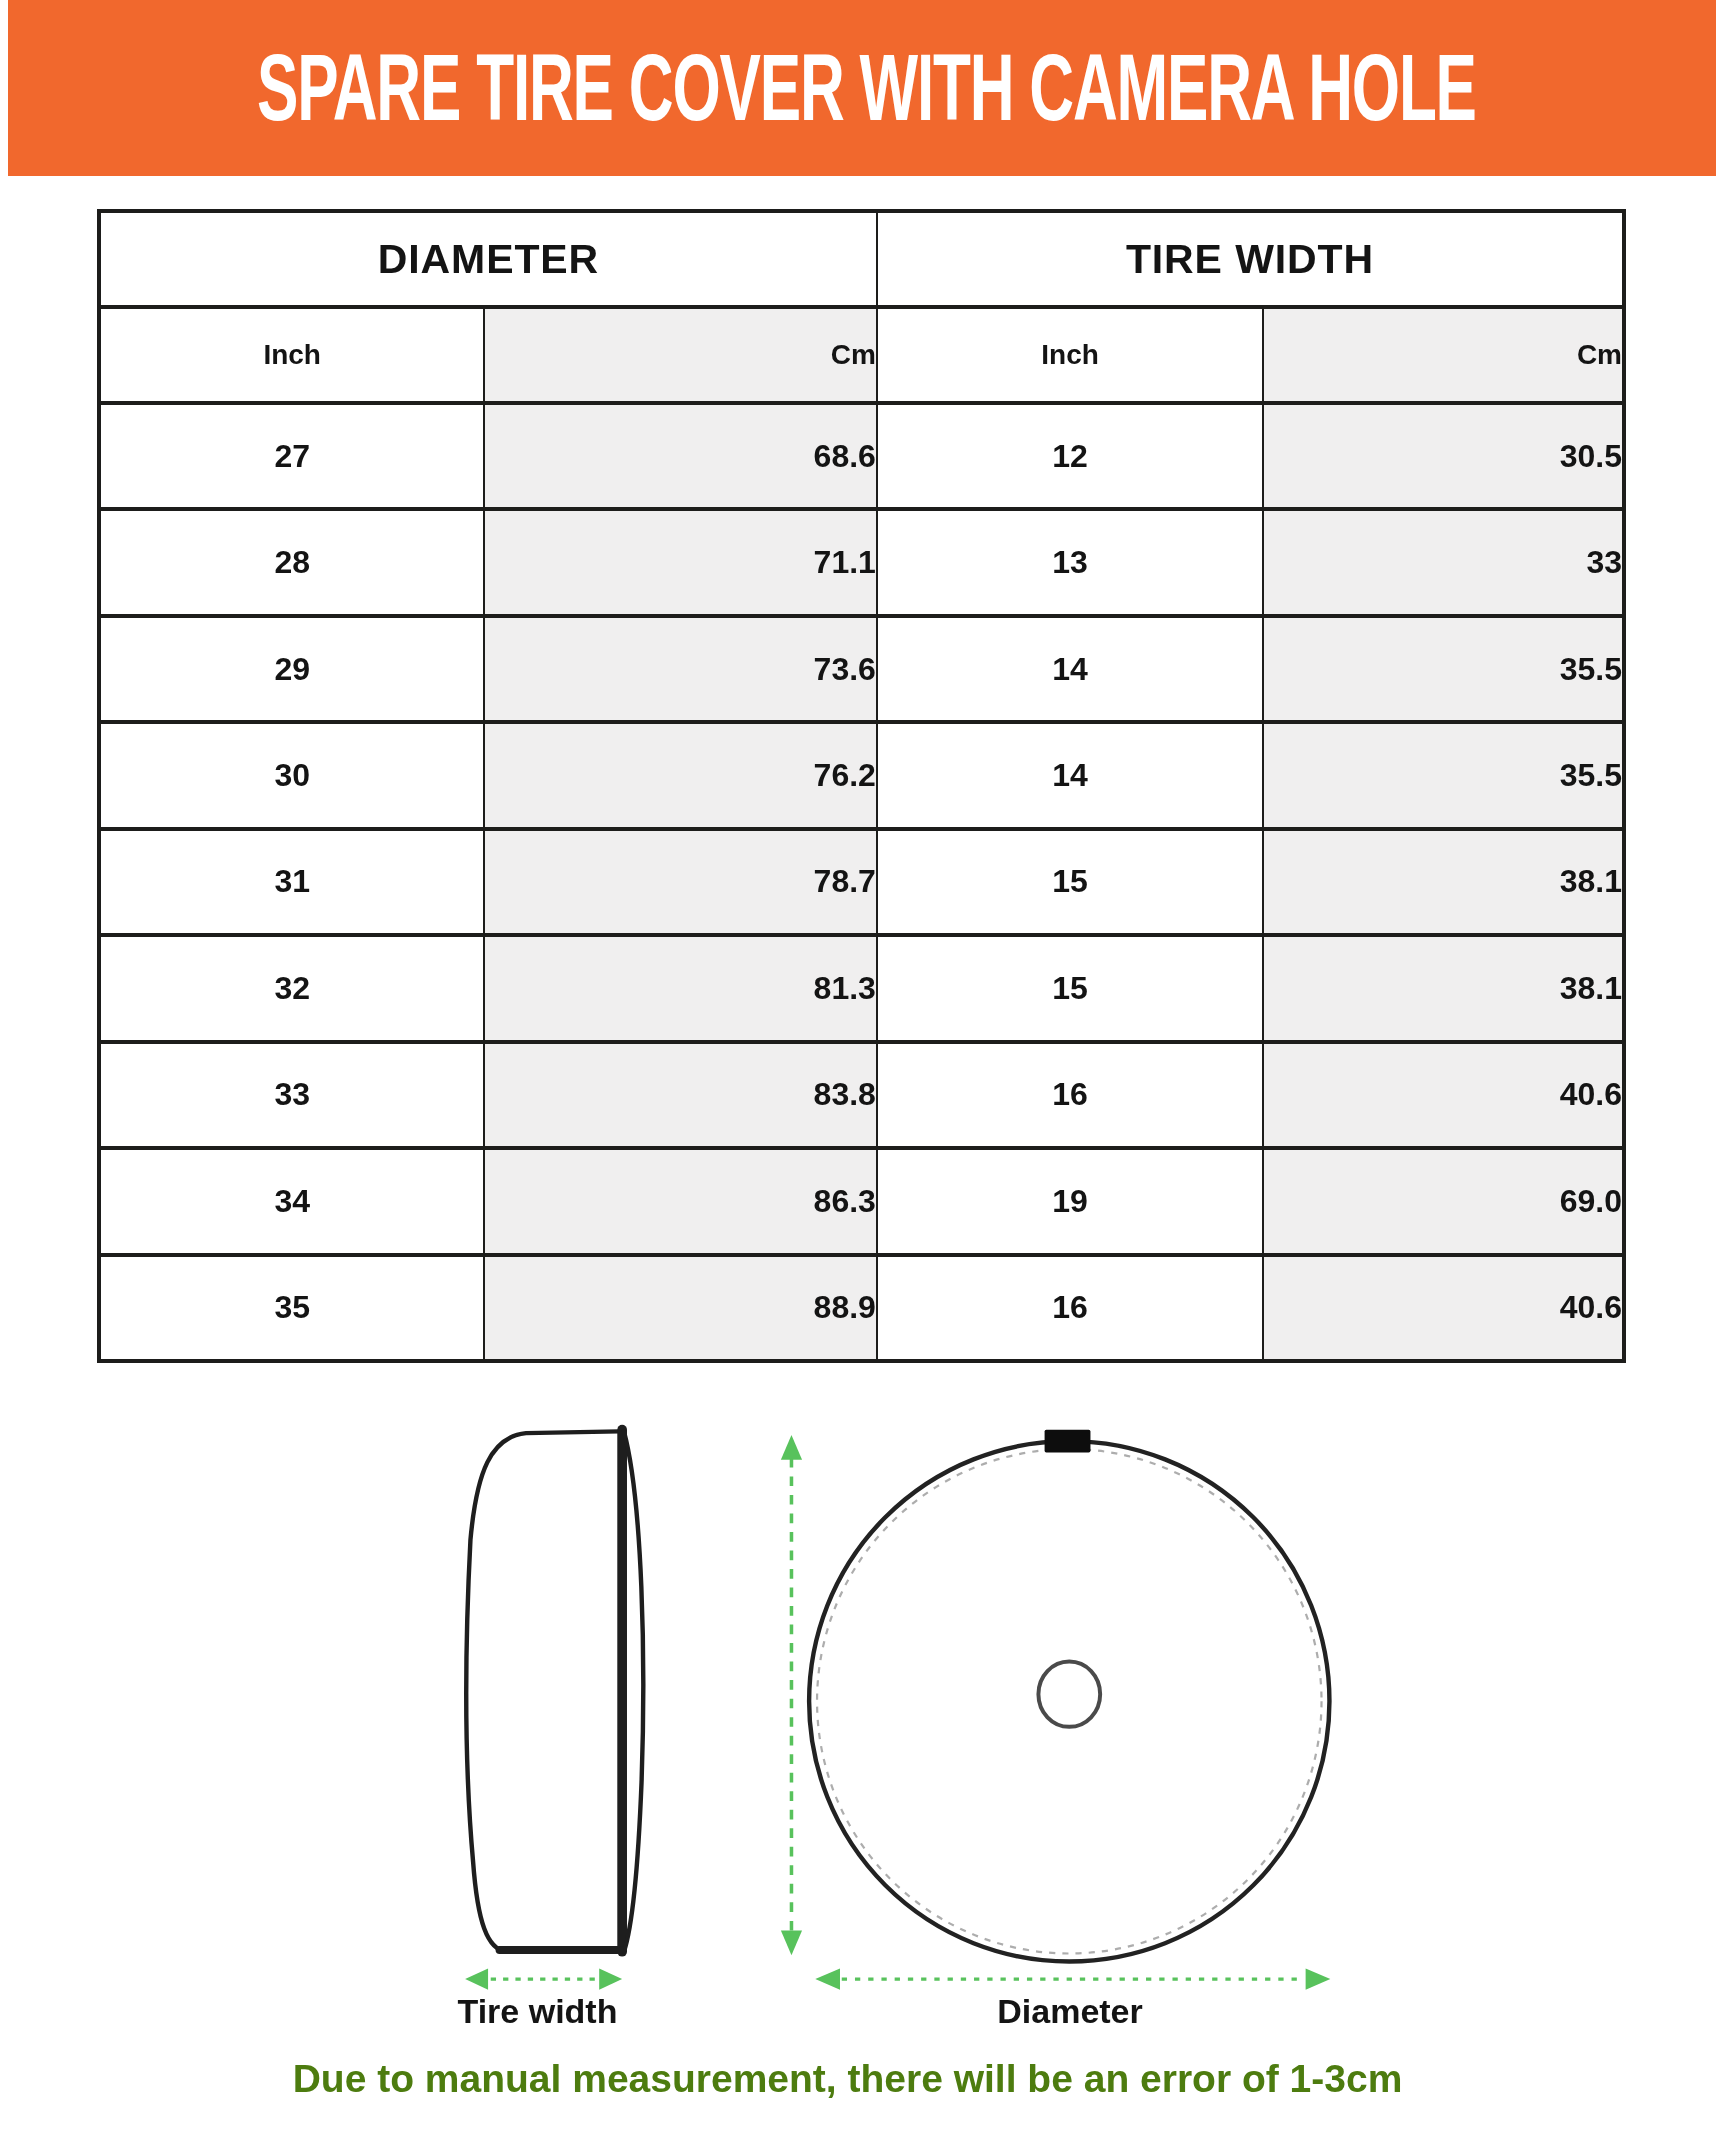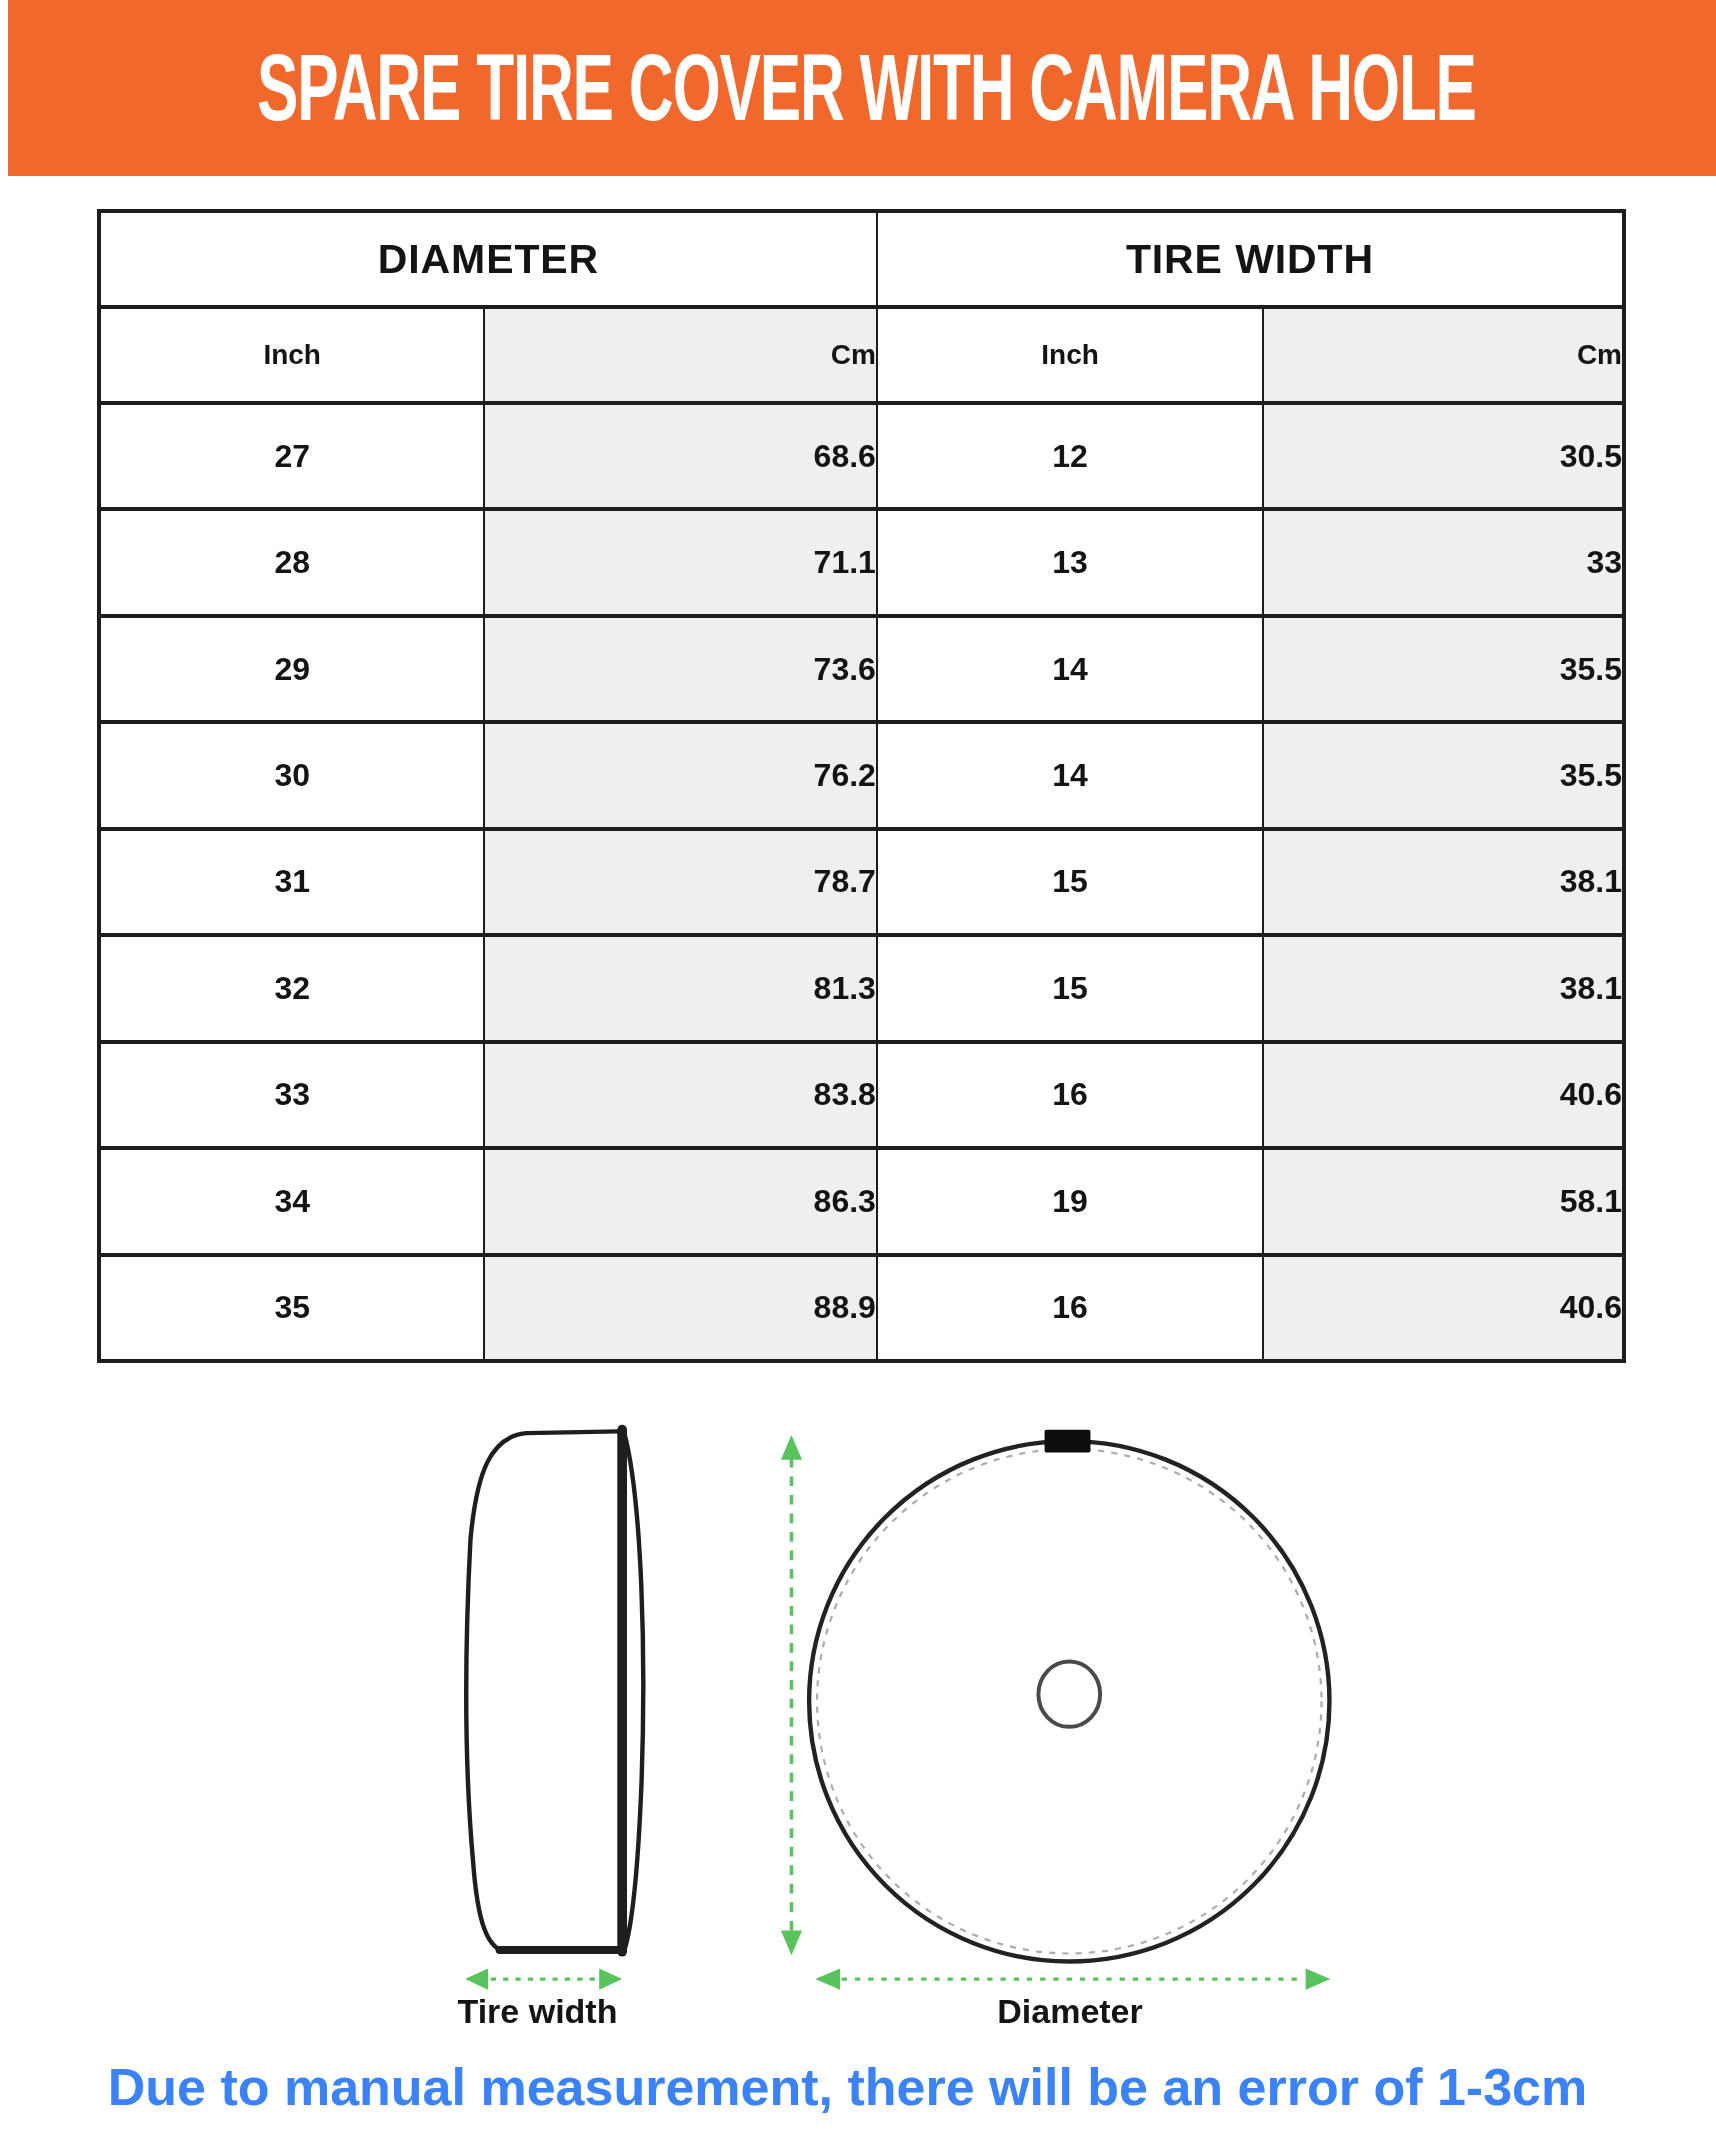--- a/index.html
+++ b/index.html
@@ -60,22 +60,22 @@
     text-align:center;
   }
   .label-tire-width { left:401px; top:1992px; width:273px; }
   .label-diameter  { left:935px; top:1992px; width:270px; }
 
   
   .note {
     position:absolute; left:0; top:2057px;
     width:1695px;
     text-align:center;
-    font-size:52px; font-weight:bold;
-    color:#3b82f6;
+    font-size:39px; font-weight:bold;
+    color:#4d7c0f;
   }
 </style>
 </head>
 <body>
 
 <div class="banner">
   <div class="banner-title">SPARE TIRE COVER WITH CAMERA HOLE</div>
 </div>
 
 <table class="size-table">
@@ -137,21 +137,21 @@
     <tr>
       <td class="w">33</td>
       <td class="g">83.8</td>
       <td class="w">16</td>
       <td class="g">40.6</td>
     </tr>
     <tr>
       <td class="w">34</td>
       <td class="g">86.3</td>
       <td class="w">19</td>
-      <td class="g">58.1</td>
+      <td class="g">69.0</td>
     </tr>
     <tr>
       <td class="w">35</td>
       <td class="g">88.9</td>
       <td class="w">16</td>
       <td class="g">40.6</td>
     </tr>
   </tbody>
 </table>
 

